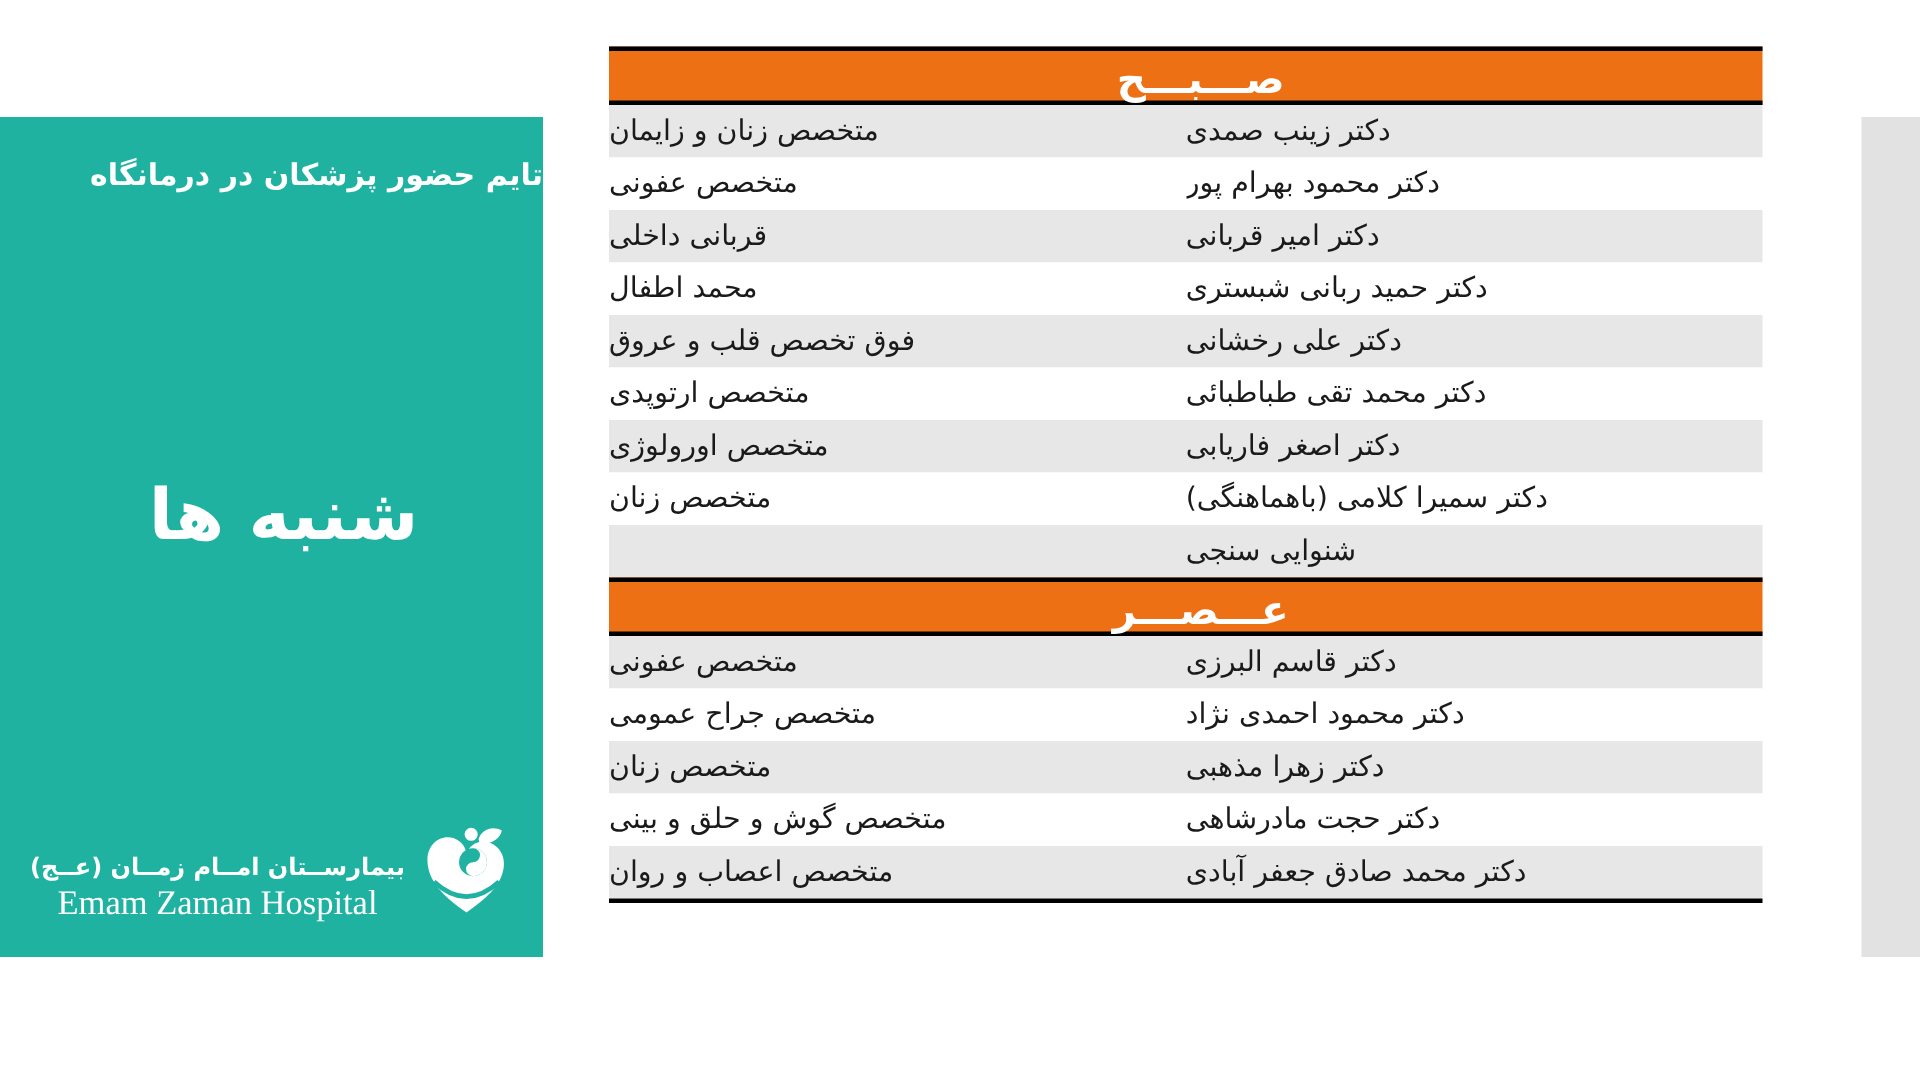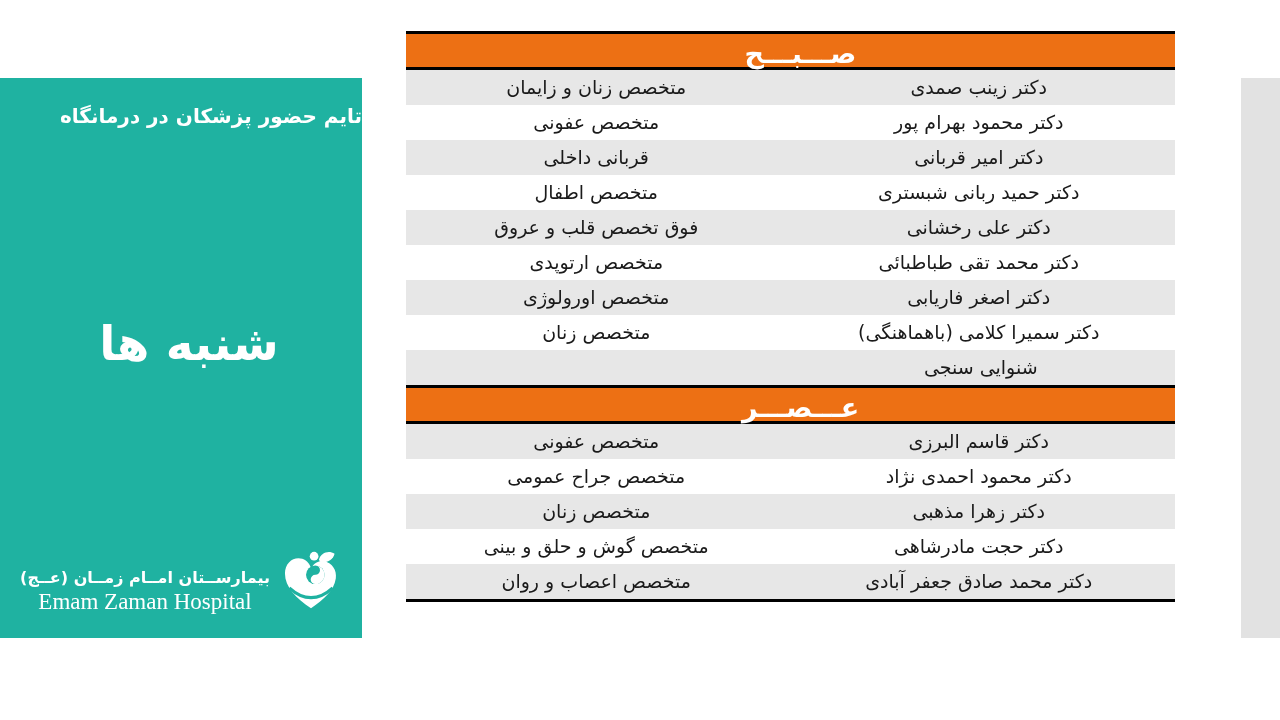--- a/index.html
+++ b/index.html
@@ -57,21 +57,21 @@
   }
   .section-header{
     height:39px;line-height:39px;background:var(--orange);
     border-top:3px solid #000;border-bottom:3px solid #000;
     color:#fff;text-align:center;font-size:27px;font-weight:600;padding-left:20px;
   }
   .rows{width:100%;}
   .row{display:flex;height:35px;line-height:35px;font-size:19px;}
   .rows .row:nth-child(odd){background:var(--row-gray);}
   .rows .row:nth-child(even){background:#fff;}
-  .cell{width:50%;text-align:center;white-space:nowrap;overflow:hidden;}
+  .cell{width:50%;text-align:left;white-space:nowrap;overflow:hidden;}
   .cell.name{padding-inline-start:8px;}
   .cell.spec{padding-inline-start:4px;}
   .table-bottom{border-bottom:3px solid #000;height:0;}
 </style>
 </head>
 <body>
 
 <div class="stage">
 
   <aside class="sidebar">
@@ -111,21 +111,21 @@
       <div class="row">
         <div class="cell name">دکتر محمود بهرام پور</div>
         <div class="cell spec">متخصص عفونی</div>
       </div>
       <div class="row">
         <div class="cell name">دکتر امیر قربانی</div>
         <div class="cell spec">قربانی داخلی</div>
       </div>
       <div class="row">
         <div class="cell name">دکتر حمید ربانی شبستری</div>
-        <div class="cell spec">متخصص اطفال</div>
+        <div class="cell spec">محمد اطفال</div>
       </div>
       <div class="row">
         <div class="cell name">دکتر علی رخشانی</div>
         <div class="cell spec">فوق تخصص قلب و عروق</div>
       </div>
       <div class="row">
         <div class="cell name">دکتر محمد تقی طباطبائی</div>
         <div class="cell spec">متخصص ارتوپدی</div>
       </div>
       <div class="row">

